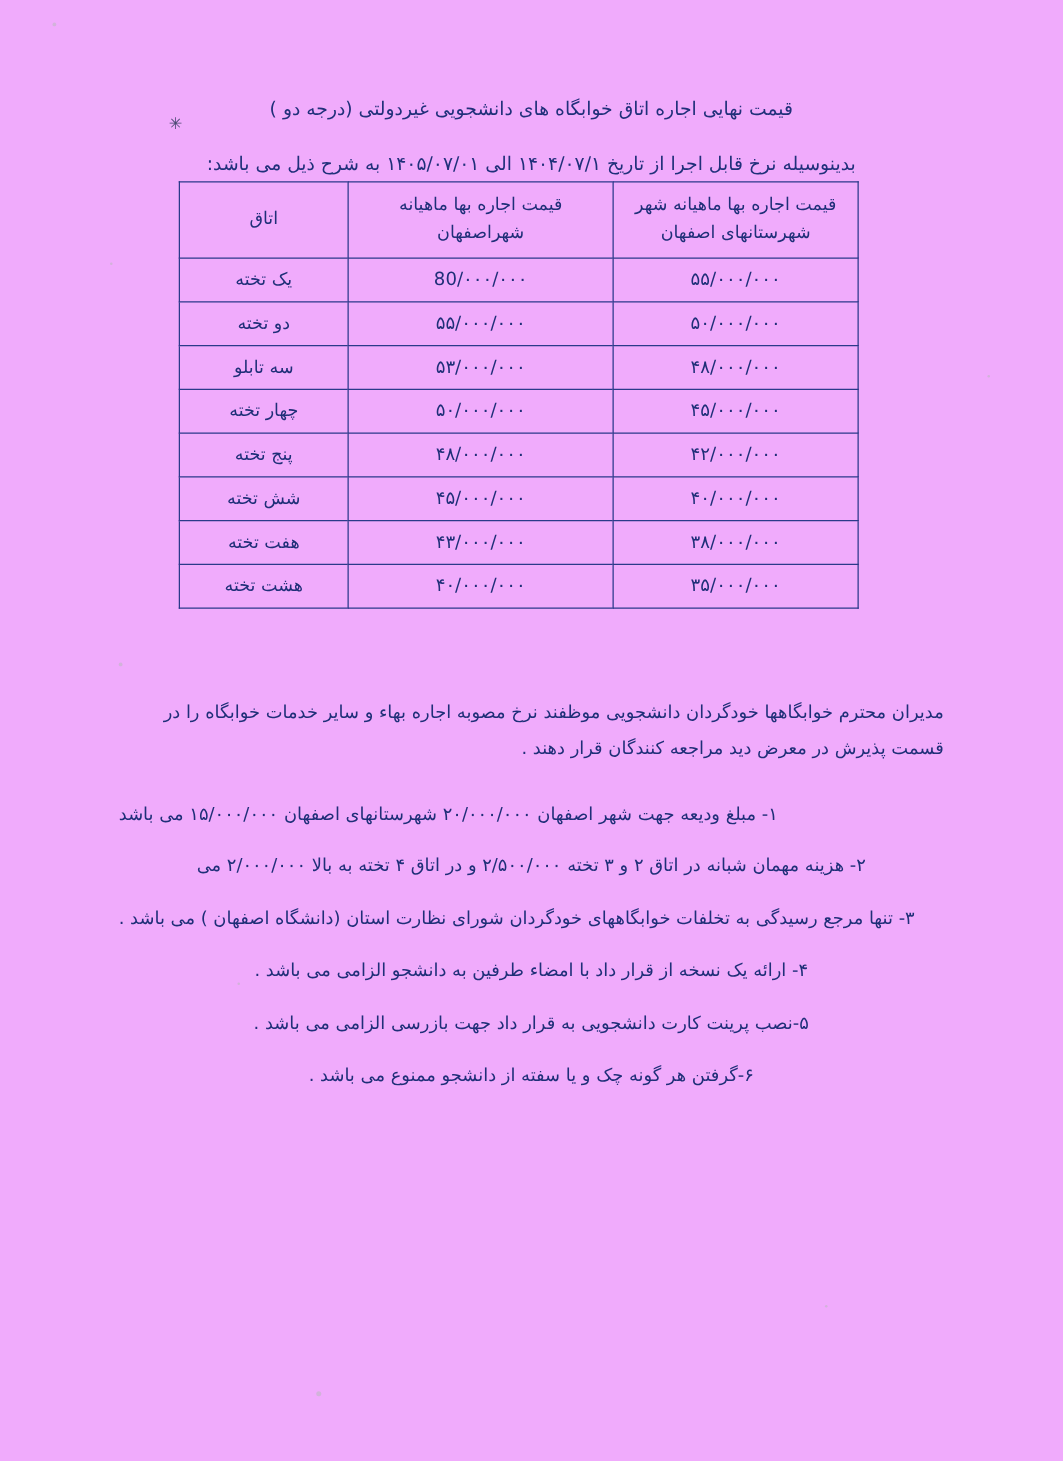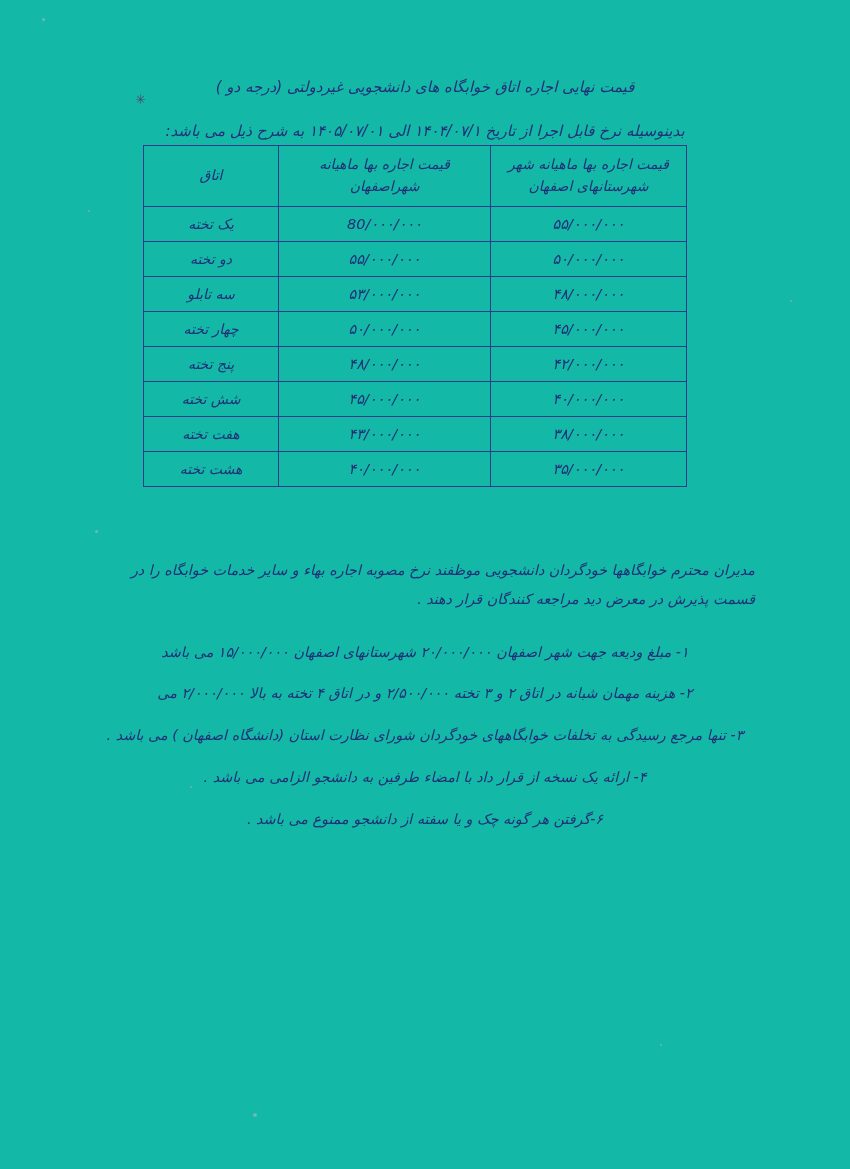--- a/index.html
+++ b/index.html
@@ -11,22 +11,21 @@
     width: 850px;
     height: 1169px;
     position: relative;
     font-family: "DejaVu Sans", "Liberation Sans", sans-serif;
     color: #1b2a6b;
     overflow: hidden;
   }
   .page {
     position: absolute;
     inset: 0;
-    background: #14b8a6;
-    font-style: italic;
+    background: #f0abfc;
   }
   
   .speckle {
     position: absolute;
     background: #b9b9bd;
     border-radius: 50%;
     opacity: .55;
   }
   .doc-title {
     position: absolute;
@@ -86,21 +85,21 @@
     right: 95px;
     left: 95px;
     font-size: 14.3px;
     line-height: 1.95;
     color: #1f2f78;
     text-align: right;
   }
   .notes p { margin: 0 0 14px 0; }
   .notes p.intro { margin-bottom: 24px; line-height: 2.05; }
   .notes p.l-center { text-align: center; }
-  .notes p.l-right { text-align: center; }
+  .notes p.l-right { text-align: left; }
 </style>
 </head>
 <body>
 
 <div class="page">
 
   <div class="speckle" style="left:42px;top:18px;width:3px;height:3px;"></div>
   <div class="speckle" style="left:88px;top:210px;width:2px;height:2px;"></div>
   <div class="speckle" style="left:790px;top:300px;width:2px;height:2px;"></div>
   <div class="speckle" style="left:95px;top:530px;width:3px;height:3px;"></div>
@@ -163,16 +162,17 @@
       </tr>
     </tbody>
   </table>
 
   <div class="notes">
     <p class="intro">مدیران محترم خوابگاهها خودگردان دانشجویی موظفند نرخ مصوبه اجاره بهاء و سایر خدمات خوابگاه را در قسمت پذیرش در معرض دید مراجعه کنندگان قرار دهند .</p>
     <p class="l-right">۱- مبلغ ودیعه جهت شهر اصفهان ۲۰/۰۰۰/۰۰۰ شهرستانهای اصفهان ۱۵/۰۰۰/۰۰۰ می باشد</p>
     <p class="l-center">۲- هزینه مهمان شبانه در اتاق ۲ و ۳ تخته  ۲/۵۰۰/۰۰۰   و در اتاق ۴ تخته به بالا  ۲/۰۰۰/۰۰۰ می</p>
     <p class="l-right">۳- تنها مرجع رسیدگی به تخلفات خوابگاههای خودگردان شورای نظارت استان (دانشگاه اصفهان ) می باشد .</p>
     <p class="l-center">۴- ارائه یک نسخه از قرار داد با امضاء طرفین  به دانشجو  الزامی می باشد .</p>
+    <p class="l-center">۵-نصب پرینت کارت دانشجویی به قرار داد جهت بازرسی الزامی می باشد .</p>
     <p class="l-center">۶-گرفتن هر گونه چک و  یا سفته از دانشجو ممنوع می باشد .</p>
   </div>
 
 </div>
 
 </body></html>

